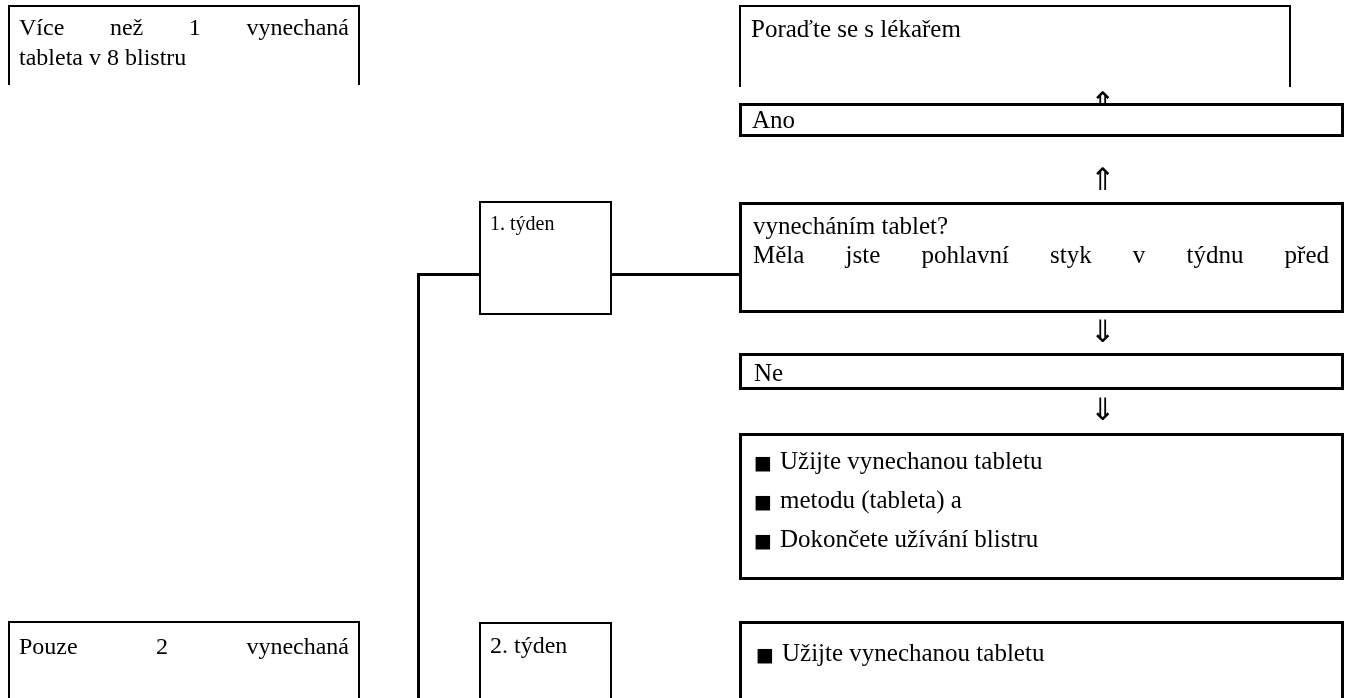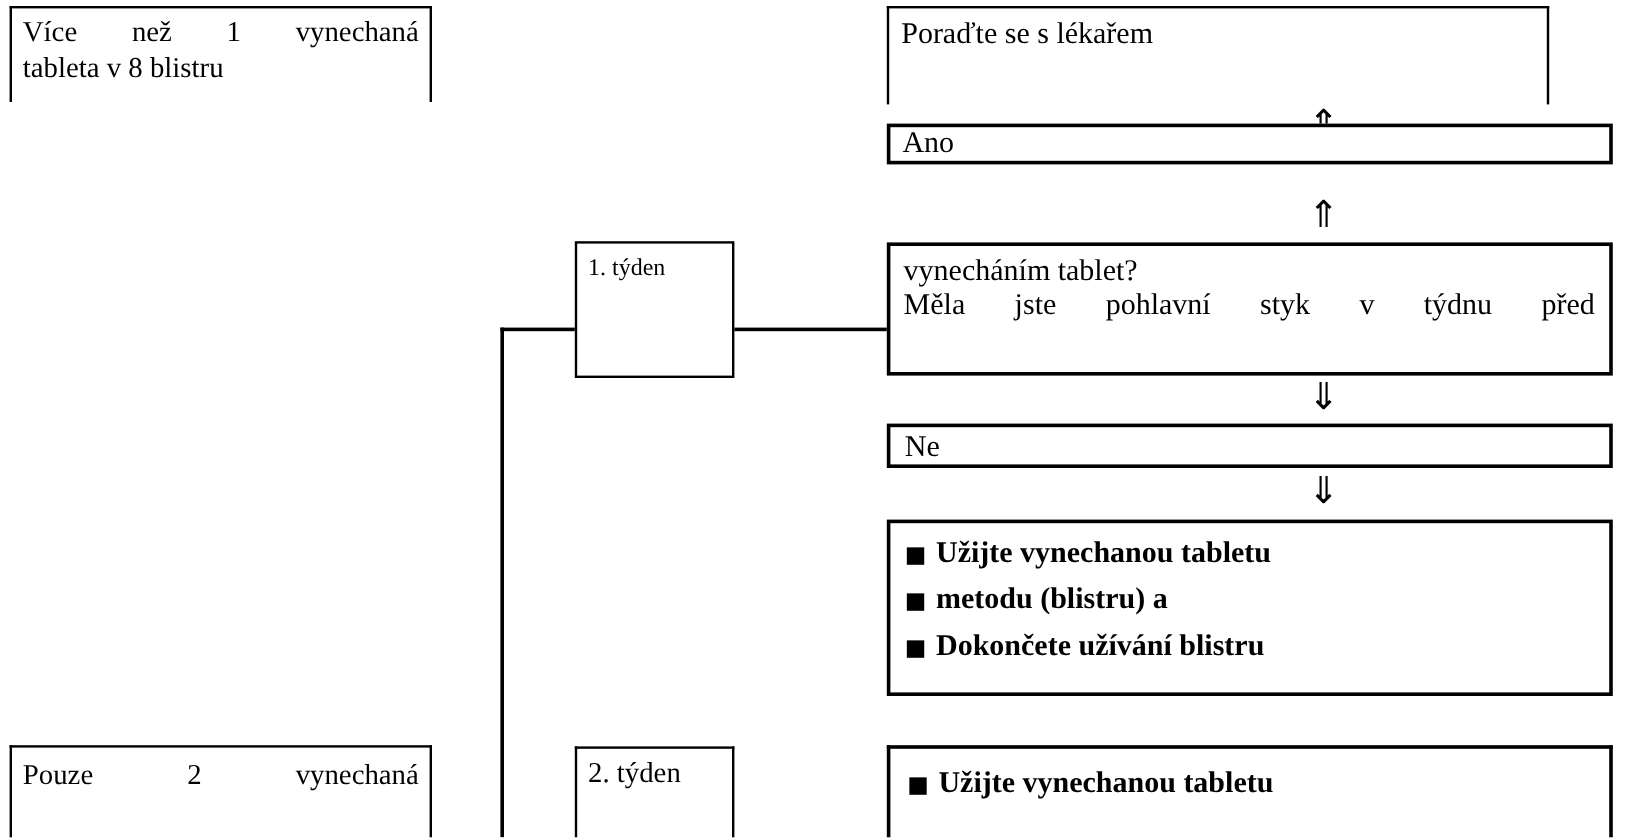--- a/index.html
+++ b/index.html
@@ -40,21 +40,21 @@
   #box-ne      { left: 739px; top: 353px; width: 605px; height: 37px;  display: flex; align-items: flex-end; padding-left: 12px; }
   #box-bullets { left: 739px; top: 433px; width: 605px; height: 147px; padding: 6px 8px 0 12px; line-height: 37px; }
   #box-uzijte  { left: 739px; top: 621px; width: 605px; height: 90px;  padding: 10px 8px 0 14px; line-height: 37px; }
 
   .bullet-item { display: flex; align-items: baseline; }
   .bullet-glyph {
     flex: 0 0 26px;
     font-family: "DejaVu Sans", sans-serif;
     font-size: 19px;
   }
-  .bullet-text { flex: 1 1 auto; font-weight: bold; }
+  .bullet-text { flex: 1 1 auto; }
 
   
   .arrow {
     position: absolute;
     width: 56px;
     height: 34px;
     display: flex;
     align-items: center;
     justify-content: center;
     font-family: "DejaVu Sans", sans-serif;
@@ -135,21 +135,21 @@
   <div id="box-bullets" class="box b3">
     <div class="bullet-item">
       <span class="bullet-glyph">■</span>
       <span class="bullet-text">
         <span class="line">Užijte vynechanou tabletu</span>
       </span>
     </div>
     <div class="bullet-item">
       <span class="bullet-glyph">■</span>
       <span class="bullet-text">
-        <span class="line">metodu (blistru) a</span>
+        <span class="line">metodu (tableta) a</span>
       </span>
     </div>
     <div class="bullet-item">
       <span class="bullet-glyph">■</span>
       <span class="bullet-text">
         <span class="line">Dokončete užívání blistru</span>
       </span>
     </div>
   </div>
 

